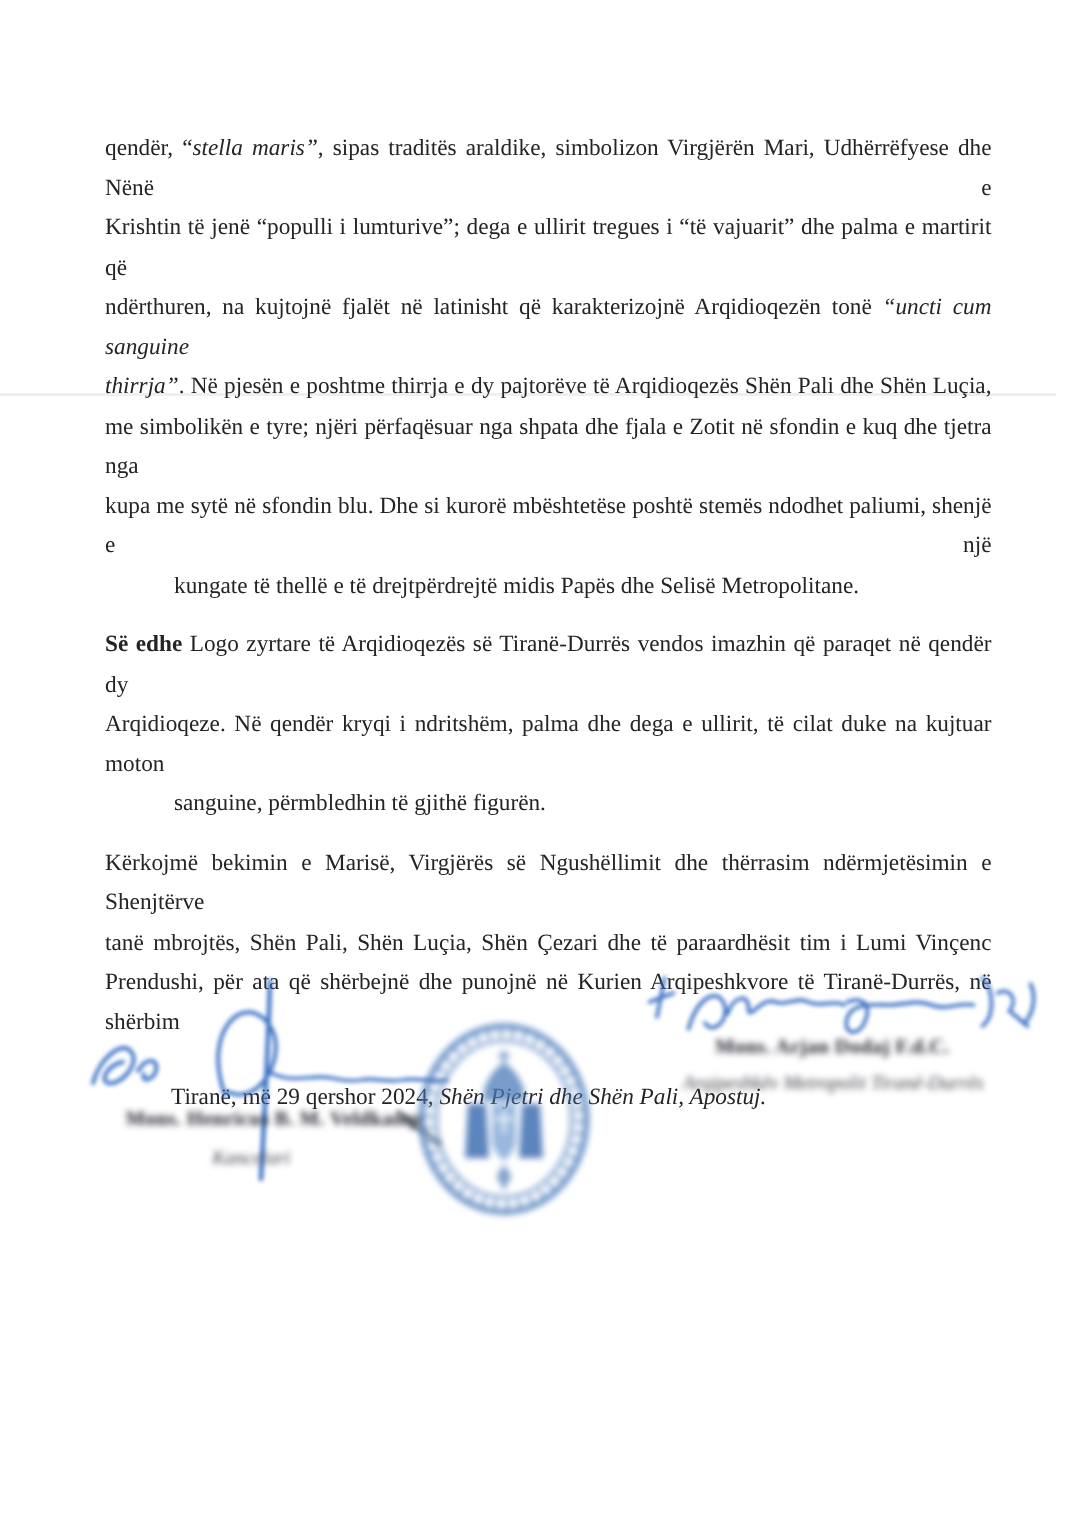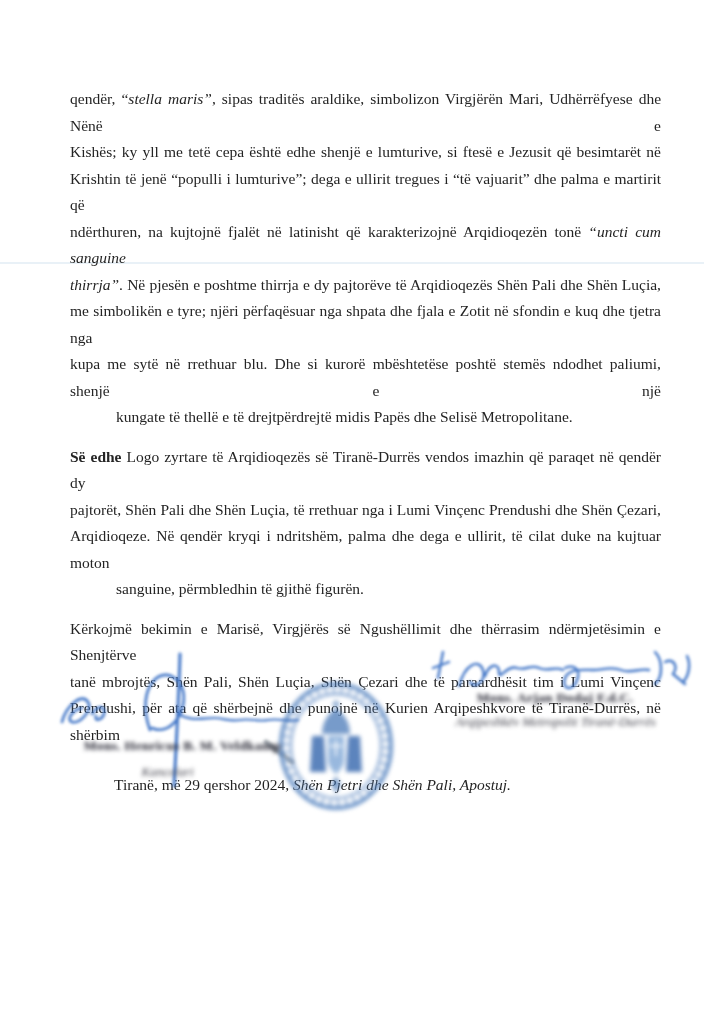--- a/index.html
+++ b/index.html
@@ -23,31 +23,29 @@
 </head>
 <body>
 
 <div class="page">
 
   <div class="artifact-line"></div>
 
   <div class="letter">
     <div class="para">
         <div class="line"><span>qendër, “</span><span class="i">stella maris”</span><span>, sipas traditës araldike, simbolizon Virgjërën Mari, Udhërrëfyese dhe Nënë e</span></div>
-        <div class="line"><span>Kishës; ky yll me tetë cepa është edhe shenjë e lumturive, si ftesë e Jezusit që besimtarët në</span></div>
         <div class="line"><span>Krishtin të jenë “populli i lumturive”; dega e ullirit tregues i “të vajuarit” dhe palma e martirit që</span></div>
         <div class="line"><span>ndërthuren, na kujtojnë fjalët në latinisht që karakterizojnë Arqidioqezën tonë </span><span class="i">“uncti cum sanguine</span></div>
         <div class="line"><span class="i">thirrja”</span><span>. Në pjesën e poshtme thirrja e dy pajtorëve të Arqidioqezës Shën Pali dhe Shën Luçia,</span></div>
         <div class="line"><span>me simbolikën e tyre; njëri përfaqësuar nga shpata dhe fjala e Zotit në sfondin e kuq dhe tjetra nga</span></div>
-        <div class="line"><span>kupa me sytë në rrethuar blu. Dhe si kurorë mbështetëse poshtë stemës ndodhet paliumi, shenjë e një</span></div>
+        <div class="line"><span>kupa me sytë në sfondin blu. Dhe si kurorë mbështetëse poshtë stemës ndodhet paliumi, shenjë e një</span></div>
         <div class="line last"><span>kungate të thellë e të drejtpërdrejtë midis Papës dhe Selisë Metropolitane.</span></div>
       </div>
     <div class="para">
         <div class="line"><span class="b">Së edhe</span><span> Logo zyrtare të Arqidioqezës së Tiranë-Durrës vendos imazhin që paraqet në qendër dy</span></div>
-        <div class="line"><span>pajtorët, Shën Pali dhe Shën Luçia, të rrethuar nga i Lumi Vinçenc Prendushi dhe Shën Çezari,</span></div>
         <div class="line"><span>Arqidioqeze. Në qendër kryqi i ndritshëm, palma dhe dega e ullirit, të cilat duke na kujtuar moton</span></div>
         <div class="line last"><span>sanguine, përmbledhin të gjithë figurën.</span></div>
       </div>
     <div class="para">
         <div class="line"><span>Kërkojmë bekimin e Marisë, Virgjërës së Ngushëllimit dhe thërrasim ndërmjetësimin e Shenjtërve</span></div>
         <div class="line"><span>tanë mbrojtës, Shën Pali, Shën Luçia, Shën Çezari dhe të paraardhësit tim i Lumi Vinçenc</span></div>
         <div class="line"><span>Prendushi, për ata që shërbejnë dhe punojnë në Kurien Arqipeshkvore të Tiranë-Durrës, në shërbim</span></div>
       </div>
     <div class="date"><span>Tiranë, më 29 qershor 2024, </span><span class="i">Shën Pjetri dhe Shën Pali, Apostuj.</span></div>
   </div>

